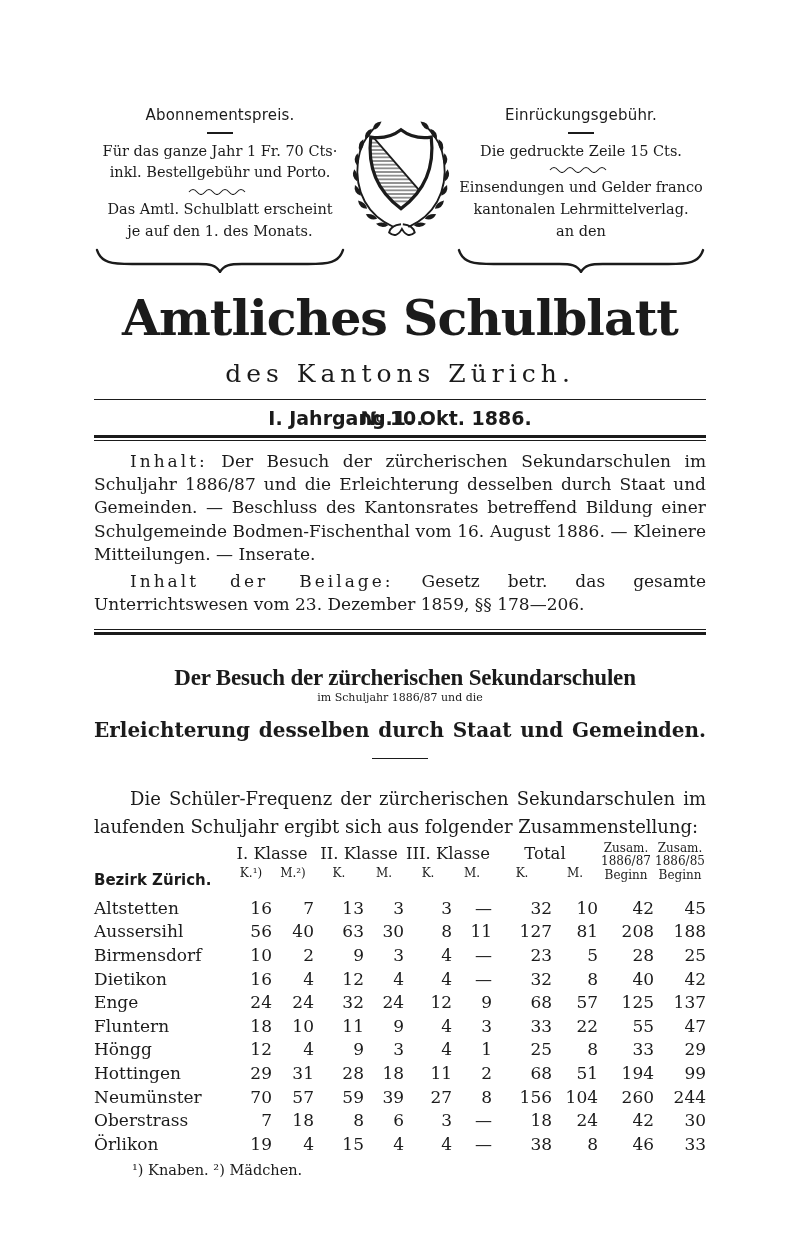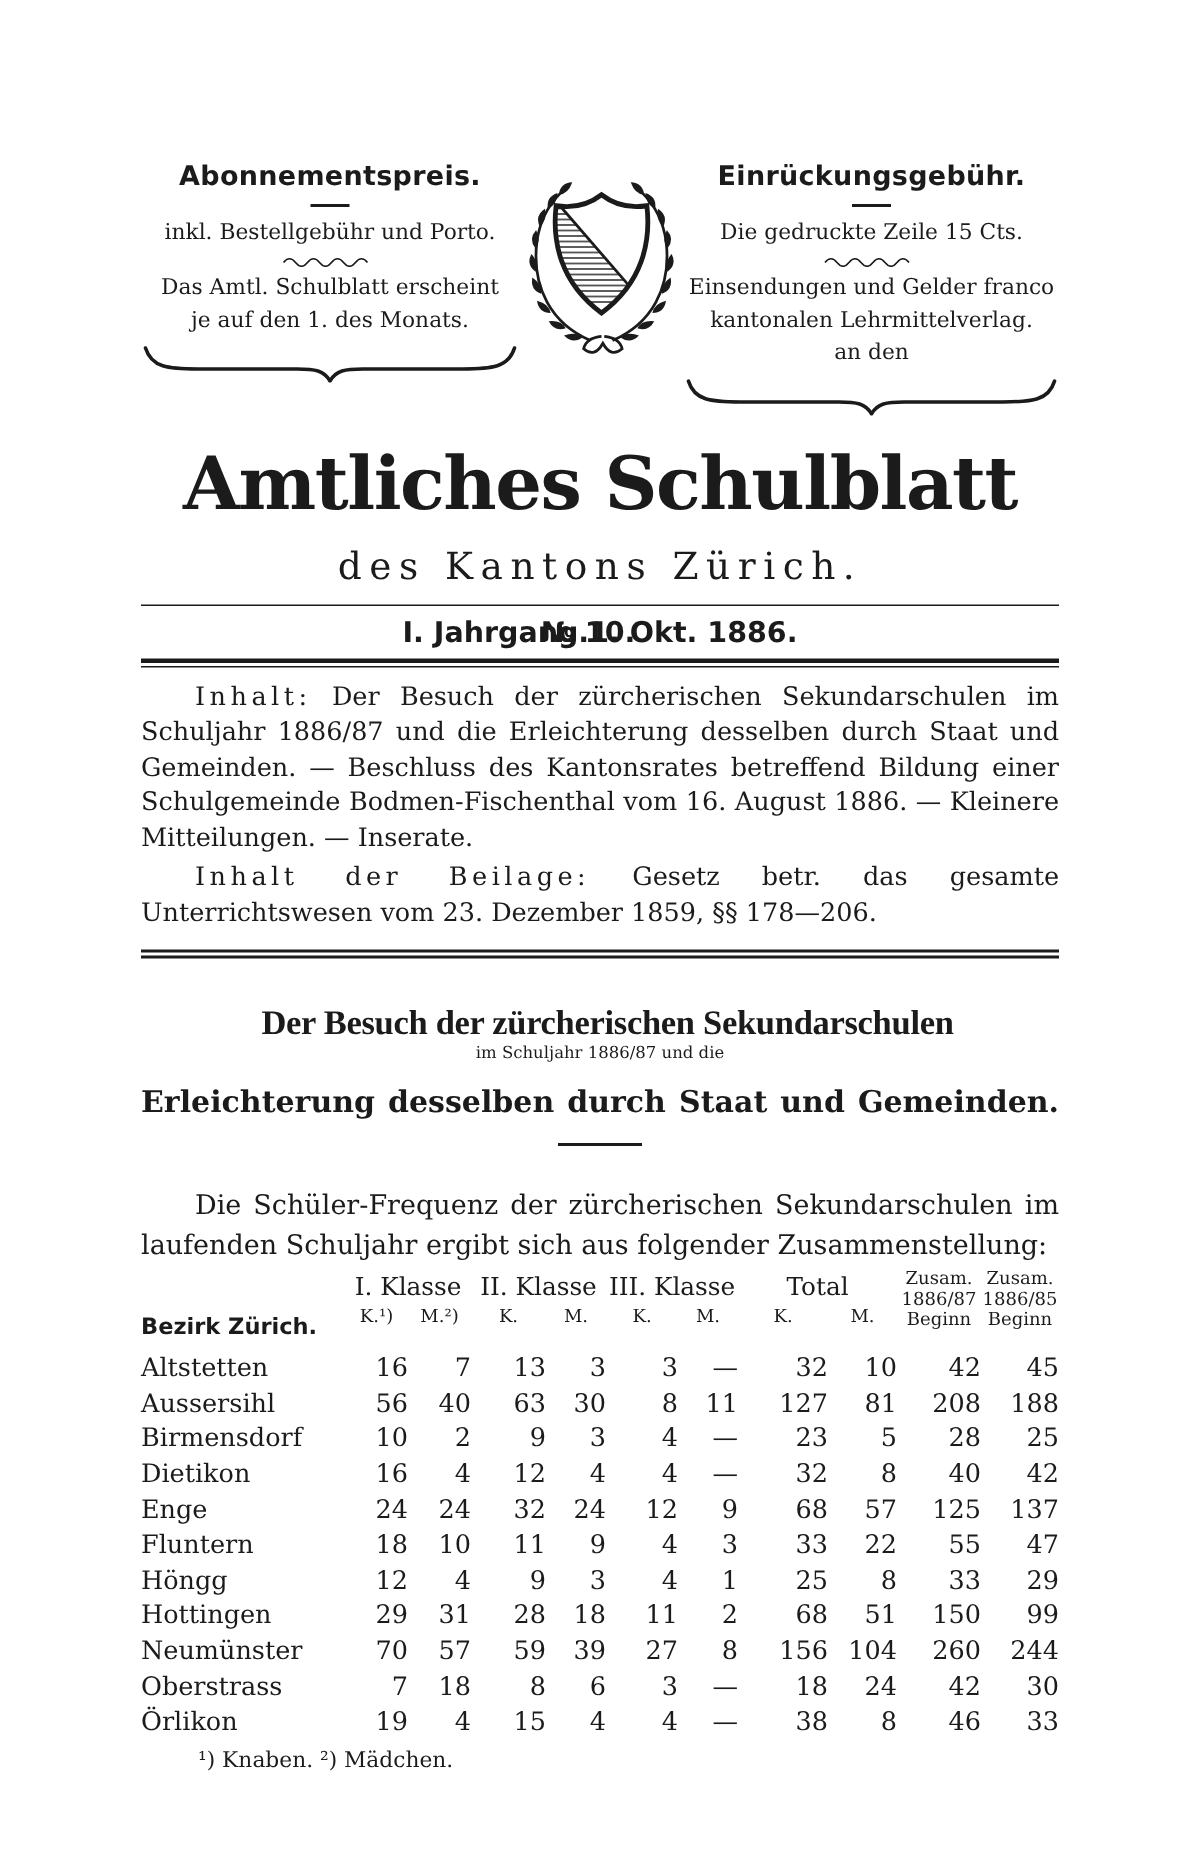--- a/index.html
+++ b/index.html
@@ -6,21 +6,21 @@
   body{
     width:800px;height:1233px;background:#ffffff;color:#1b1b1b;
     font-family:"DejaVu Serif", serif;
     -webkit-font-smoothing:antialiased;
   }
   .page{padding:104px 94px 0 94px;width:612px;}
 
   
   .mast-boxes{display:flex;justify-content:space-between;align-items:flex-start;}
   .info-box{width:252px;text-align:center;font-size:14.5px;line-height:1.5;}
-  .box-title{font-family:"DejaVu Sans", sans-serif;font-weight:bold;font-size:18px;letter-spacing:.2px;}
+  .box-title{font-family:"DejaVu Sans", sans-serif;font-weight:normal;font-size:15px;letter-spacing:.2px;}
   .title-rule{width:26px;height:2px;background:#1b1b1b;margin:5px auto 7px auto;}
   .wavy{display:block;margin:3px auto 4px auto;}
   .brace{display:block;margin:4px auto 0 auto;}
   .emblem{margin-top:0;}
 
   
   .paper-title{
     font-family:"DejaVu Serif", serif;font-weight:bold;font-size:49px;
     text-align:center;margin:16px 0 0 0;letter-spacing:-1px;white-space:nowrap;
   }
@@ -79,20 +79,21 @@
 </head>
 <body>
 
 <div class="page">
 
   <div class="mast-boxes">
 
     <div class="info-box">
       <div class="box-title">Abonnementspreis.</div>
       <div class="title-rule"></div>
+      <div>Für das ganze Jahr 1 Fr. 70 Cts·</div>
       <div>inkl. Bestellgebühr und Porto.</div>
       <svg class="wavy" width="66" height="8" viewBox="0 0 66 8">
         <path d="M2,5 q4,-5 8,0 t8,0 t8,0 t8,0 t8,0 t8,0 t8,0" fill="none" stroke="#1b1b1b" stroke-width="1.1"></path>
       </svg>
       <div>Das Amtl. Schulblatt erscheint</div>
       <div>je auf den 1. des Monats.</div>
       <svg class="brace" width="252" height="26" viewBox="0 0 252 26">
         <path d="M3,3 C7,16 18,17 38,17 L104,17 C116,17 122,18 126,25 C130,18 136,17 148,17 L214,17 C234,17 245,16 249,3" fill="none" stroke="#1b1b1b" stroke-width="2.4" stroke-linecap="round"></path>
       </svg>
     </div>
@@ -334,21 +335,21 @@
         <tr>
           <td class="district">Hottingen</td>
           <td class="num">29</td>
           <td class="num">31</td>
           <td class="num">28</td>
           <td class="num">18</td>
           <td class="num">11</td>
           <td class="num">2</td>
           <td class="num">68</td>
           <td class="num">51</td>
-          <td class="num">150</td>
+          <td class="num">194</td>
           <td class="num">99</td>
         </tr>
         <tr>
           <td class="district">Neumünster</td>
           <td class="num">70</td>
           <td class="num">57</td>
           <td class="num">59</td>
           <td class="num">39</td>
           <td class="num">27</td>
           <td class="num">8</td>

